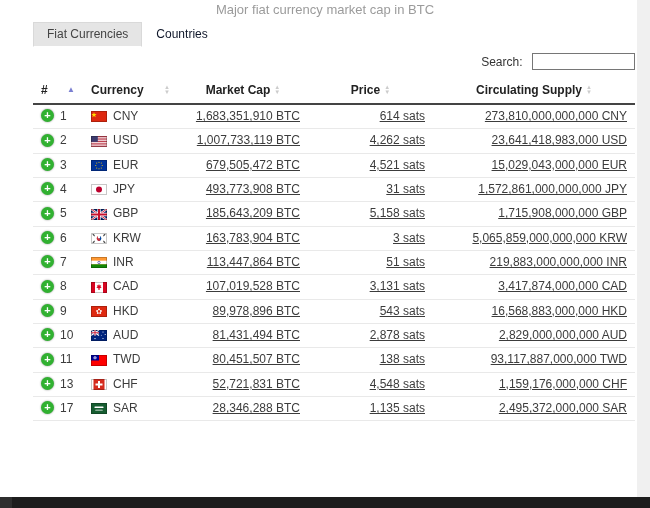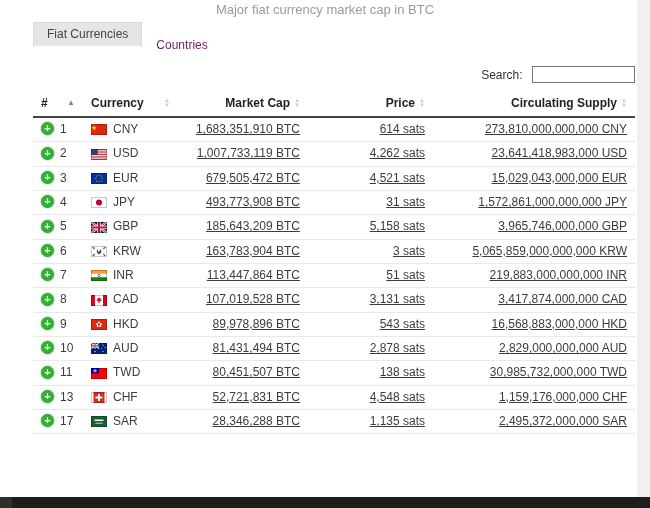--- a/index.html
+++ b/index.html
@@ -29,43 +29,43 @@
   
   .tabs { height:24px; }
   .tab {
     display:inline-block; font-size:12px; line-height:14px;
     padding:4px 13px 5px; cursor:pointer; vertical-align:top;
   }
   .tab.active {
     border:1px solid #d9d9d9; border-bottom-color:#ffffff;
     background:#e5e5e5; color:#444444;
   }
-  .tab.link { color:#701a75; border:1px solid transparent;margin-top:11px; }
+  .tab.link { color:#0f172a; border:1px solid transparent; }
 
   
-  .search-row { margin-top:19px; text-align:right; height:20px; }
+  .search-row { margin-top:6px; text-align:right; height:20px; }
   .search-row label { font-size:12px; color:#333; vertical-align:middle; }
   .search-row input {
     width:103px; height:17px; margin-left:5px; vertical-align:middle;
     border:1px solid #767676; background:#fff; font-size:11px; padding:0 3px;
   }
 
   
   table { width:602px; border-collapse:collapse; table-layout:fixed; margin-top:7px; }
   col.c-rank   { width:50px; }
   col.c-cur    { width:95px; }
   col.c-mcap   { width:130px; }
   col.c-price  { width:125px; }
   col.c-supply { width:202px; }
   th {
     font-size:12px; font-weight:bold; color:#222222;
     padding:4px 8px 6px; border-bottom:2px solid #444444;
     cursor:pointer; white-space:nowrap;
   }
-  th.al { text-align:left; } th.ar { text-align:right; }
+  th.al { text-align:left; } th.ar { text-align:center; }
   td {
     font-size:12px; color:#3c3c3c; padding:4px 8px; line-height:15px;
     border-top:1px solid #e9e9e9; white-space:nowrap; overflow:hidden;
   }
   tbody tr:last-child td { border-bottom:1px solid #e9e9e9; }
   td.ar { text-align:right;text-decoration:underline; }
 
   .sort-asc { font-size:8px; color:#7a7fd1; float:right; line-height:14px; }
   .sort-both {
     display:inline-flex; flex-direction:column; vertical-align:middle;
@@ -218,21 +218,21 @@
                 <rect width="16" height="11" fill="#012169"></rect>
                 <path d="M0,0 L16,11 M16,0 L0,11" stroke="#fff" stroke-width="2.2"></path>
                 <path d="M0,0 L16,11 M16,0 L0,11" stroke="#c8102e" stroke-width="0.9"></path>
                 <path d="M8,0 V11 M0,5.5 H16" stroke="#fff" stroke-width="3.4"></path>
                 <path d="M8,0 V11 M0,5.5 H16" stroke="#c8102e" stroke-width="2"></path>
                 <rect x="0.5" y="0.5" width="15" height="10" fill="none" stroke="rgba(0,0,0,0.22)" stroke-width="1"></rect>
               </svg></span><span class="cur-code">GBP</span>
     </td>
     <td class="ar">185,643,209 BTC</td>
     <td class="ar">5,158 sats</td>
-    <td class="ar">3,965,746,000,000 GBP</td>
+    <td class="ar">1,715,908,000,000 GBP</td>
   </tr>
         <tr>
     <td>
       <span class="expand-icon">+</span><span class="rank-num">6</span>
     </td>
     <td>
       <span class="flag"><svg viewBox="0 0 16 11">
                 <rect width="16" height="11" fill="#ffffff"></rect>
                 <path d="M8,3.1 a2.4,2.4 0 0 1 0,4.8 a1.2,1.2 0 0 1 0,-2.4 a1.2,1.2 0 0 0 0,-2.4" fill="#0047a0"></path>
                 <path d="M8,3.1 a2.4,2.4 0 0 0 0,4.8 a1.2,1.2 0 0 0 0,-2.4 a1.2,1.2 0 0 1 0,-2.4" fill="#cd2e3a"></path>
@@ -335,21 +335,21 @@
                 <rect width="16" height="11" fill="#fe0000"></rect>
                 <rect width="8" height="5.5" fill="#000095"></rect>
                 <circle cx="4" cy="2.75" r="1.5" fill="#ffffff"></circle>
                 <circle cx="4" cy="2.75" r="0.9" fill="#000095"></circle>
                 <circle cx="4" cy="2.75" r="0.7" fill="#ffffff"></circle>
                 <rect x="0.5" y="0.5" width="15" height="10" fill="none" stroke="rgba(0,0,0,0.22)" stroke-width="1"></rect>
               </svg></span><span class="cur-code">TWD</span>
     </td>
     <td class="ar">80,451,507 BTC</td>
     <td class="ar">138 sats</td>
-    <td class="ar">30,985,732,000,000 TWD</td>
+    <td class="ar">93,117,887,000,000 TWD</td>
   </tr>
         <tr>
     <td>
       <span class="expand-icon">+</span><span class="rank-num">13</span>
     </td>
     <td>
       <span class="flag"><svg viewBox="0 0 16 11">
                 <rect width="16" height="11" fill="#ffffff"></rect>
                 <rect x="2.5" width="11" height="11" fill="#d52b1e"></rect>
                 <rect x="7" y="2" width="2" height="7" fill="#fff"></rect>

